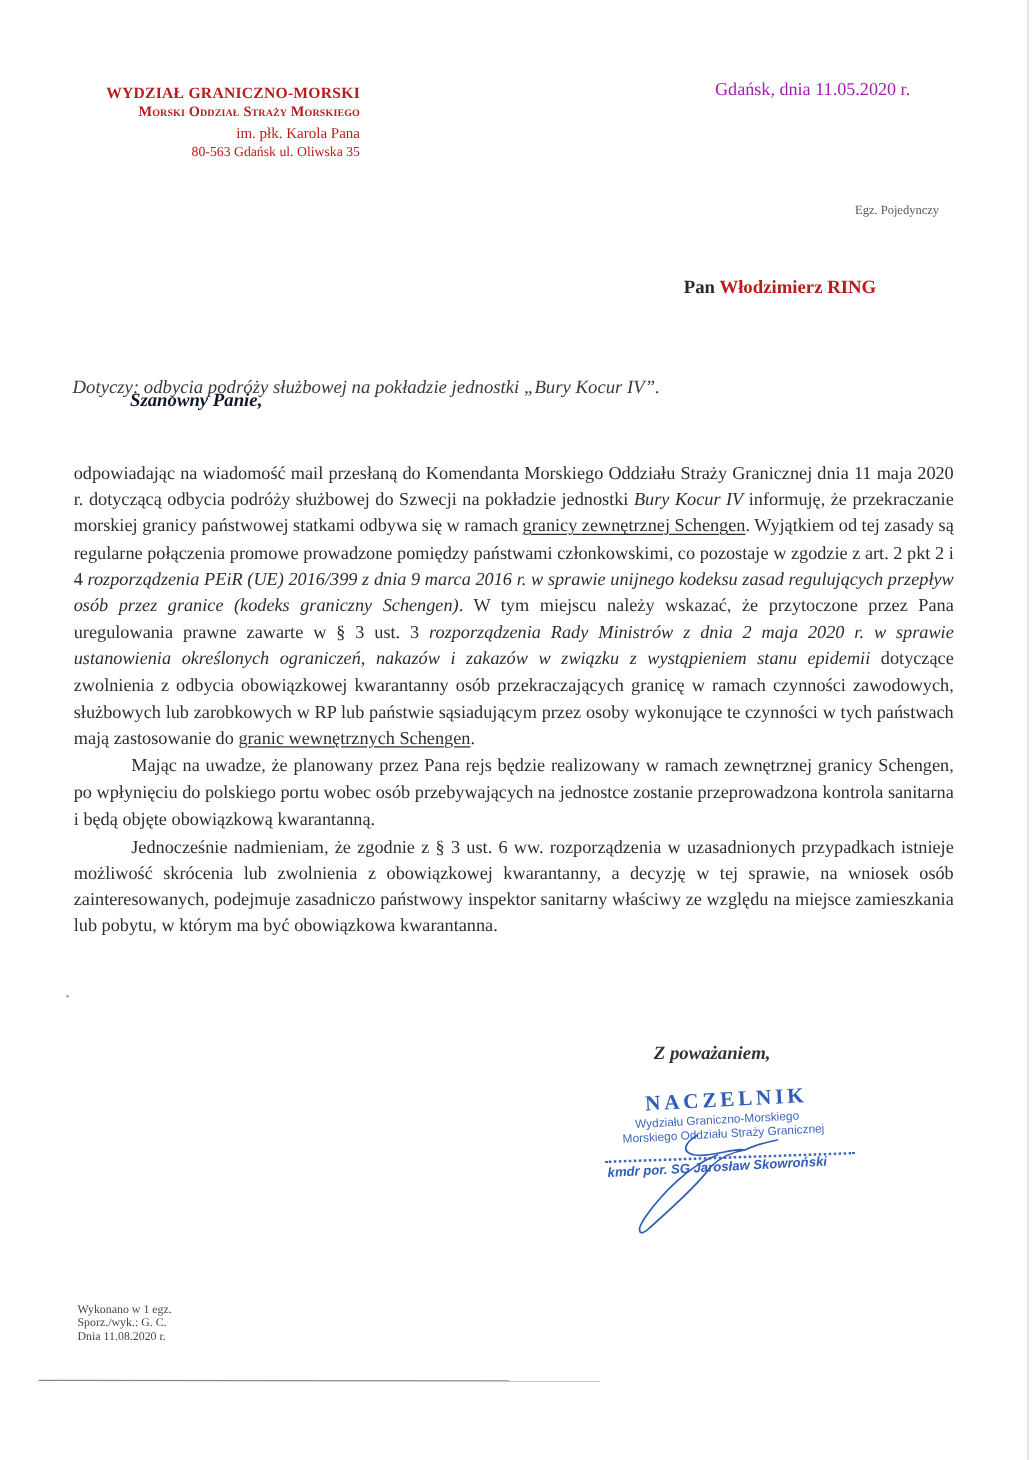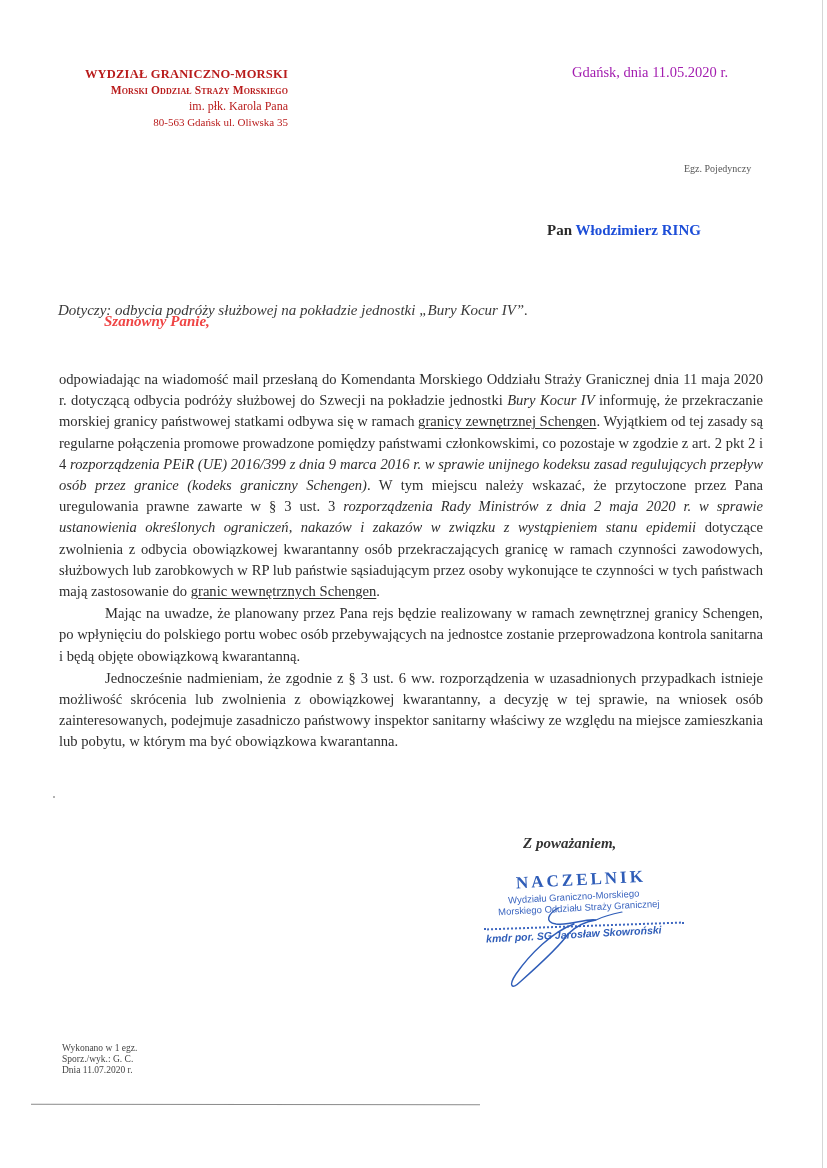--- a/index.html
+++ b/index.html
@@ -22,26 +22,26 @@
     .date {
       position: absolute; left: 572px; top: 64px; font-size: 14.5px; color: #a21caf;
     }
     .copy-note {
       position: absolute; left: 684px; top: 163px; font-size: 10px; color: #555;
     }
     .recipient {
       position: absolute; left: 547px; top: 222px; font-size: 15px; font-weight: bold; color: #444;
     }
     .recipient .pan { color: #2a2a2a; }
-    .recipient .name { color: #1d4ed8; }
+    .recipient .name { color: #b91c1c; }
     .subject {
       position: absolute; left: 58px; top: 278px; font-size: 15px; font-style: italic; color: #3a3a3a; margin-top: 24px;
     }
     .salutation {
-      position: absolute; left: 104px; top: 313px; font-size: 15px; font-style: italic; font-weight: bold; color: #ef4444;
+      position: absolute; left: 104px; top: 313px; font-size: 15px; font-style: italic; font-weight: bold; color: #0f172a;
     }
     .body-text {
       position: absolute; left: 58px; top: 368px; width: 706px;
       font-size: 14.6px; line-height: 21.2px; text-align: justify; color: #2e2e2e;
     }
     .body-text p { margin: 1px; }
     .body-text p.indent { text-indent: 46px; }
     .body-text i { font-style: italic; }
     .body-text u { text-decoration: underline; text-underline-offset: 2px; }
     .stray-dot {
@@ -122,16 +122,16 @@
   <div class="stamp-name">kmdr por. SG Jarosław Skowroński</div>
   <svg class="signature-svg" width="260" height="130">
     <path d="M 80 42 C 70 48, 66 56, 78 58 C 92 60, 108 52, 118 54 C 104 56, 96 62, 90 68 C 82 80, 60 100, 42 116 C 34 124, 30 120, 38 108 C 52 88, 74 66, 96 58" fill="none" stroke="#2f5db8" stroke-width="1.4" stroke-linecap="round"></path>
     <path d="M 118 54 C 126 50, 134 48, 144 46" fill="none" stroke="#2f5db8" stroke-width="1.2" stroke-linecap="round"></path>
   </svg>
 </div>
 
 <div class="footer-note">
   <div>Wykonano w 1 egz.</div>
   <div>Sporz./wyk.: G. C.</div>
-  <div>Dnia 11.07.2020 r.</div>
+  <div>Dnia 11.08.2020 r.</div>
 </div>
 
 <div class="footer-rule"></div>
 
 </body></html>

